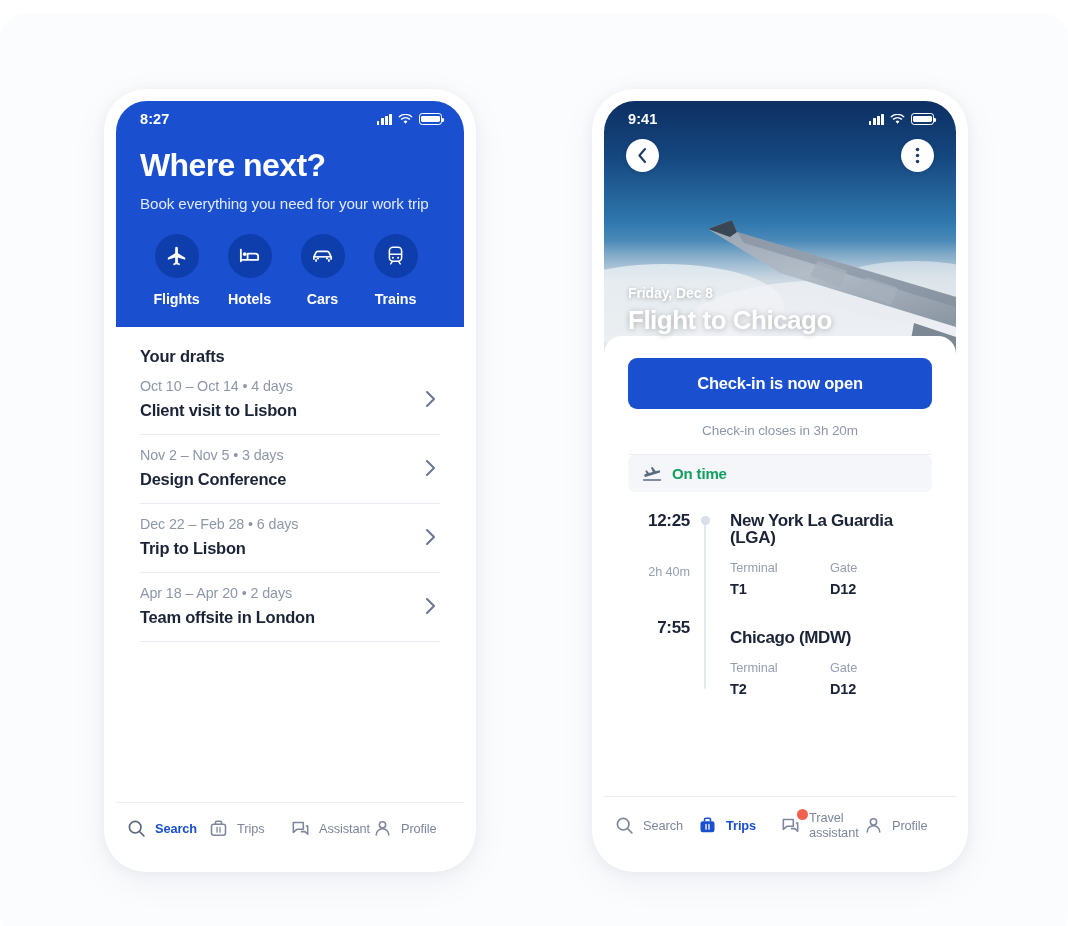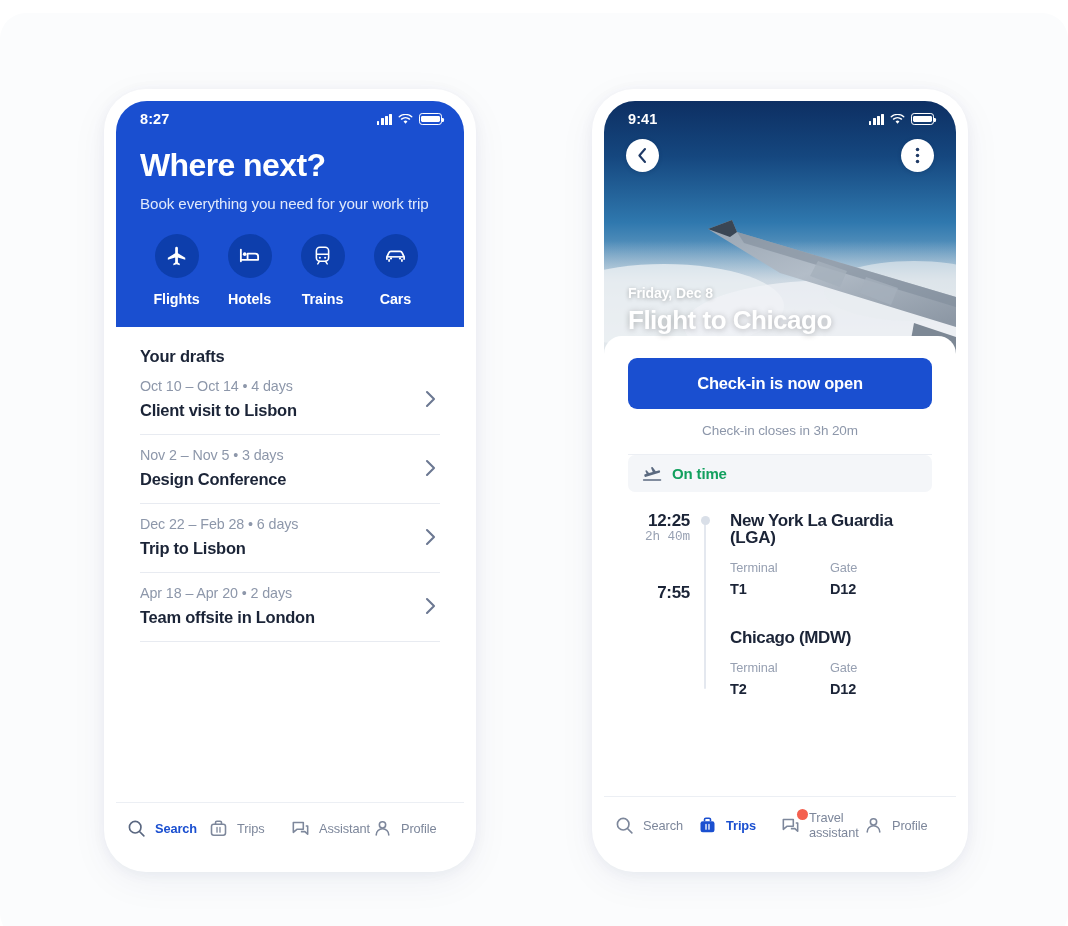--- a/index.html
+++ b/index.html
@@ -458,42 +458,42 @@
                 <path d="M3 6v12" stroke="#fff" stroke-width="1.9" stroke-linecap="round"></path>
                 <path d="M3 16.5h18V13a3 3 0 0 0-3-3h-8v6.5" stroke="#fff" stroke-width="1.9" fill="none" stroke-linejoin="round"></path>
                 <circle cx="7" cy="10.6" r="1.9" fill="#fff"></circle>
               </svg>
             </div>
             <div class="cat-label">Hotels</div>
           </div>
 
           <div class="cat">
             <div class="cat-circle">
+              <svg width="23" height="23" viewBox="0 0 24 24">
+                <path d="M3 16.5v-3l2-4.2A2.5 2.5 0 0 1 7.3 7.8h9.4A2.5 2.5 0 0 1 19 9.3l2 4.2v3" stroke="#fff" stroke-width="1.8" fill="none" stroke-linejoin="round"></path>
+                <path d="M3.4 13.4h17.2" stroke="#fff" stroke-width="1.6"></path>
+                <circle cx="7.3" cy="15.1" r="1.15" fill="#fff"></circle>
+                <circle cx="16.7" cy="15.1" r="1.15" fill="#fff"></circle>
+                <path d="M5.3 16.5v1.3M18.7 16.5v1.3" stroke="#fff" stroke-width="1.8" stroke-linecap="round"></path>
+              </svg>
+            </div>
+            <div class="cat-label">Cars</div>
+          </div>
+
+          <div class="cat">
+            <div class="cat-circle">
               <svg width="21" height="21" viewBox="0 0 24 24">
                 <rect x="5" y="2.6" width="14" height="16" rx="4" stroke="#fff" stroke-width="1.8" fill="none"></rect>
                 <path d="M5.6 10.5h12.8" stroke="#fff" stroke-width="1.6"></path>
                 <circle cx="9" cy="14.5" r="1.2" fill="#fff"></circle>
                 <circle cx="15" cy="14.5" r="1.2" fill="#fff"></circle>
                 <path d="M8.5 18.6 6.6 21.6M15.5 18.6l1.9 3" stroke="#fff" stroke-width="1.7" stroke-linecap="round"></path>
               </svg>
             </div>
             <div class="cat-label">Trains</div>
-          </div>
-
-          <div class="cat">
-            <div class="cat-circle">
-              <svg width="23" height="23" viewBox="0 0 24 24">
-                <path d="M3 16.5v-3l2-4.2A2.5 2.5 0 0 1 7.3 7.8h9.4A2.5 2.5 0 0 1 19 9.3l2 4.2v3" stroke="#fff" stroke-width="1.8" fill="none" stroke-linejoin="round"></path>
-                <path d="M3.4 13.4h17.2" stroke="#fff" stroke-width="1.6"></path>
-                <circle cx="7.3" cy="15.1" r="1.15" fill="#fff"></circle>
-                <circle cx="16.7" cy="15.1" r="1.15" fill="#fff"></circle>
-                <path d="M5.3 16.5v1.3M18.7 16.5v1.3" stroke="#fff" stroke-width="1.8" stroke-linecap="round"></path>
-              </svg>
-            </div>
-            <div class="cat-label">Cars</div>
           </div>
         </div>
       </div>
 
       <div class="white-body">
         <div class="section-title">Your drafts</div>
 
         <div class="draft">
           <div>
             <div class="draft-dates">Oct 10 – Oct 14 • 4 days</div>
@@ -676,21 +676,21 @@
             <svg width="20" height="16" viewBox="0 0 22 18">
               <path d="M2.4 9.6 4.9 8.8 3.4 5.4l1.5-.5 2.7 3.1 4.2-1.3-2-5 1.8-.6 3.6 4.9 3.2-1a1.35 1.35 0 0 1 .8 2.6L4.4 12.2a1.6 1.6 0 0 1-2-1Z" fill="#5b6a80"></path>
               <path d="M1.6 15.8h19" stroke="#5b6a80" stroke-width="1.7" stroke-linecap="round"></path>
             </svg>
             <span class="status-text">On time</span>
           </div>
 
           <div class="timeline">
             <div class="tl-times">
               <div class="tl-time">12:25</div>
-              <div class="tl-dur" style="font-family:Liberation Mono, monospace;">2h 40m</div>
+              <div class="tl-dur" style="margin-top:36px;">2h 40m</div>
               <div class="tl-time" style="margin-top:40px;">7:55</div>
             </div>
 
             <div class="tl-rail">
               <div class="tl-line"></div>
               <div class="tl-dot top"></div>
 
             </div>
 
             <div class="tl-body">

